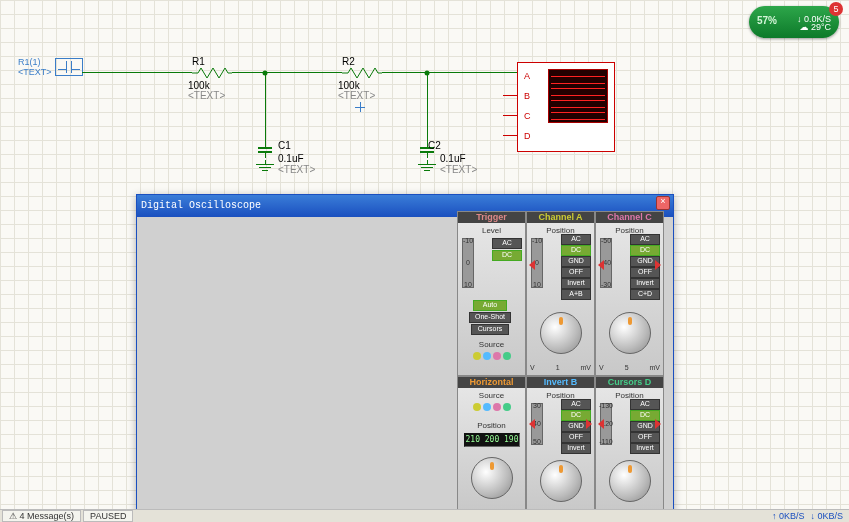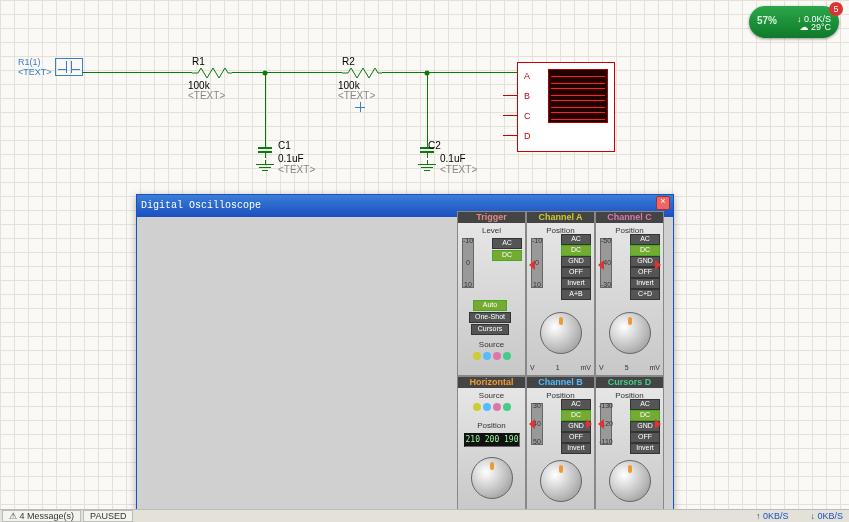--- a/index.html
+++ b/index.html
@@ -72,21 +72,21 @@
 .panel .sbtn.active{background:#7a3;border-color:#4a2}
 .panel .scale{position:absolute;bottom:1px;left:0;right:0;height:10px;display:flex;justify-content:space-between;padding:0 3px;font-size:7px;color:#333}
 .panel .srcrow{position:absolute;left:0;right:0;display:flex;justify-content:center;gap:2px}
 .panel .srcrow span{width:8px;height:8px;border-radius:50%;display:inline-block}
 .panel .tri{position:absolute;width:0;height:0;border-style:solid}
 .panel .arrL{border-width:5px 6px 5px 0;border-color:transparent #d33 transparent transparent}
 .panel .arrR{border-width:5px 0 5px 6px;border-color:transparent transparent transparent #d33}
 .panel .readout{position:absolute;left:6px;width:54px;height:12px;background:#111;color:#9f9;font-family:monospace;font-size:8px;text-align:center;line-height:12px;border:1px inset #666}
 .statusbar{position:absolute;left:0;bottom:0;right:0;height:12px;background:#e4e2d8;border-top:1px solid #bbb;display:flex;align-items:center;font-size:9px;color:#333}
 .statusbar .btn{padding:0 6px;border:1px solid #bbb;background:#f4f4ee;margin-left:2px;height:10px;line-height:10px}
-.statusbar .right{margin-left:auto;display:flex;gap:22px;padding-right:6px;color:#1a4fbf}
+.statusbar .right{margin-left:auto;display:flex;gap:6px;padding-right:6px;color:#1a4fbf}
 </style>
 </head>
 <body>
 
 <div class="canvas">
 
  <div class="srclabel" style="left:18px;top:57px">R1(1)</div>
  <div class="srclabel" style="left:18px;top:67px">&lt;TEXT&gt;</div>
  <div class="srcglyph" style="left:55px;top:58px"></div>
 
@@ -259,21 +259,21 @@
    <div class="tri arrR" style="right:2px;top:48px"></div>
    <div class="knob" style="left:13px;top:100px"></div>
    <div class="scale">
         <span>V</span>
         <span>5</span>
         <span>mV</span>
       </div>
  </div>
 
  <div class="panel chB">
-   <div class="hdr">Channel B</div>
+   <div class="hdr">Invert B</div>
    <div class="klabel" style="top:14px">Position</div>
    <div class="slider" style="top:26px;height:40px">
     <div class="tk" style="top:-2px">30</div>
     <div class="tk" style="top:16px">40</div>
     <div class="tk" style="top:34px">50</div>
    </div>
    <div class="sbtn" style="top:22px">AC</div>
    <div class="sbtn active" style="top:33px">DC</div>
    <div class="sbtn" style="top:44px">GND</div>
    <div class="sbtn" style="top:55px">OFF</div>

